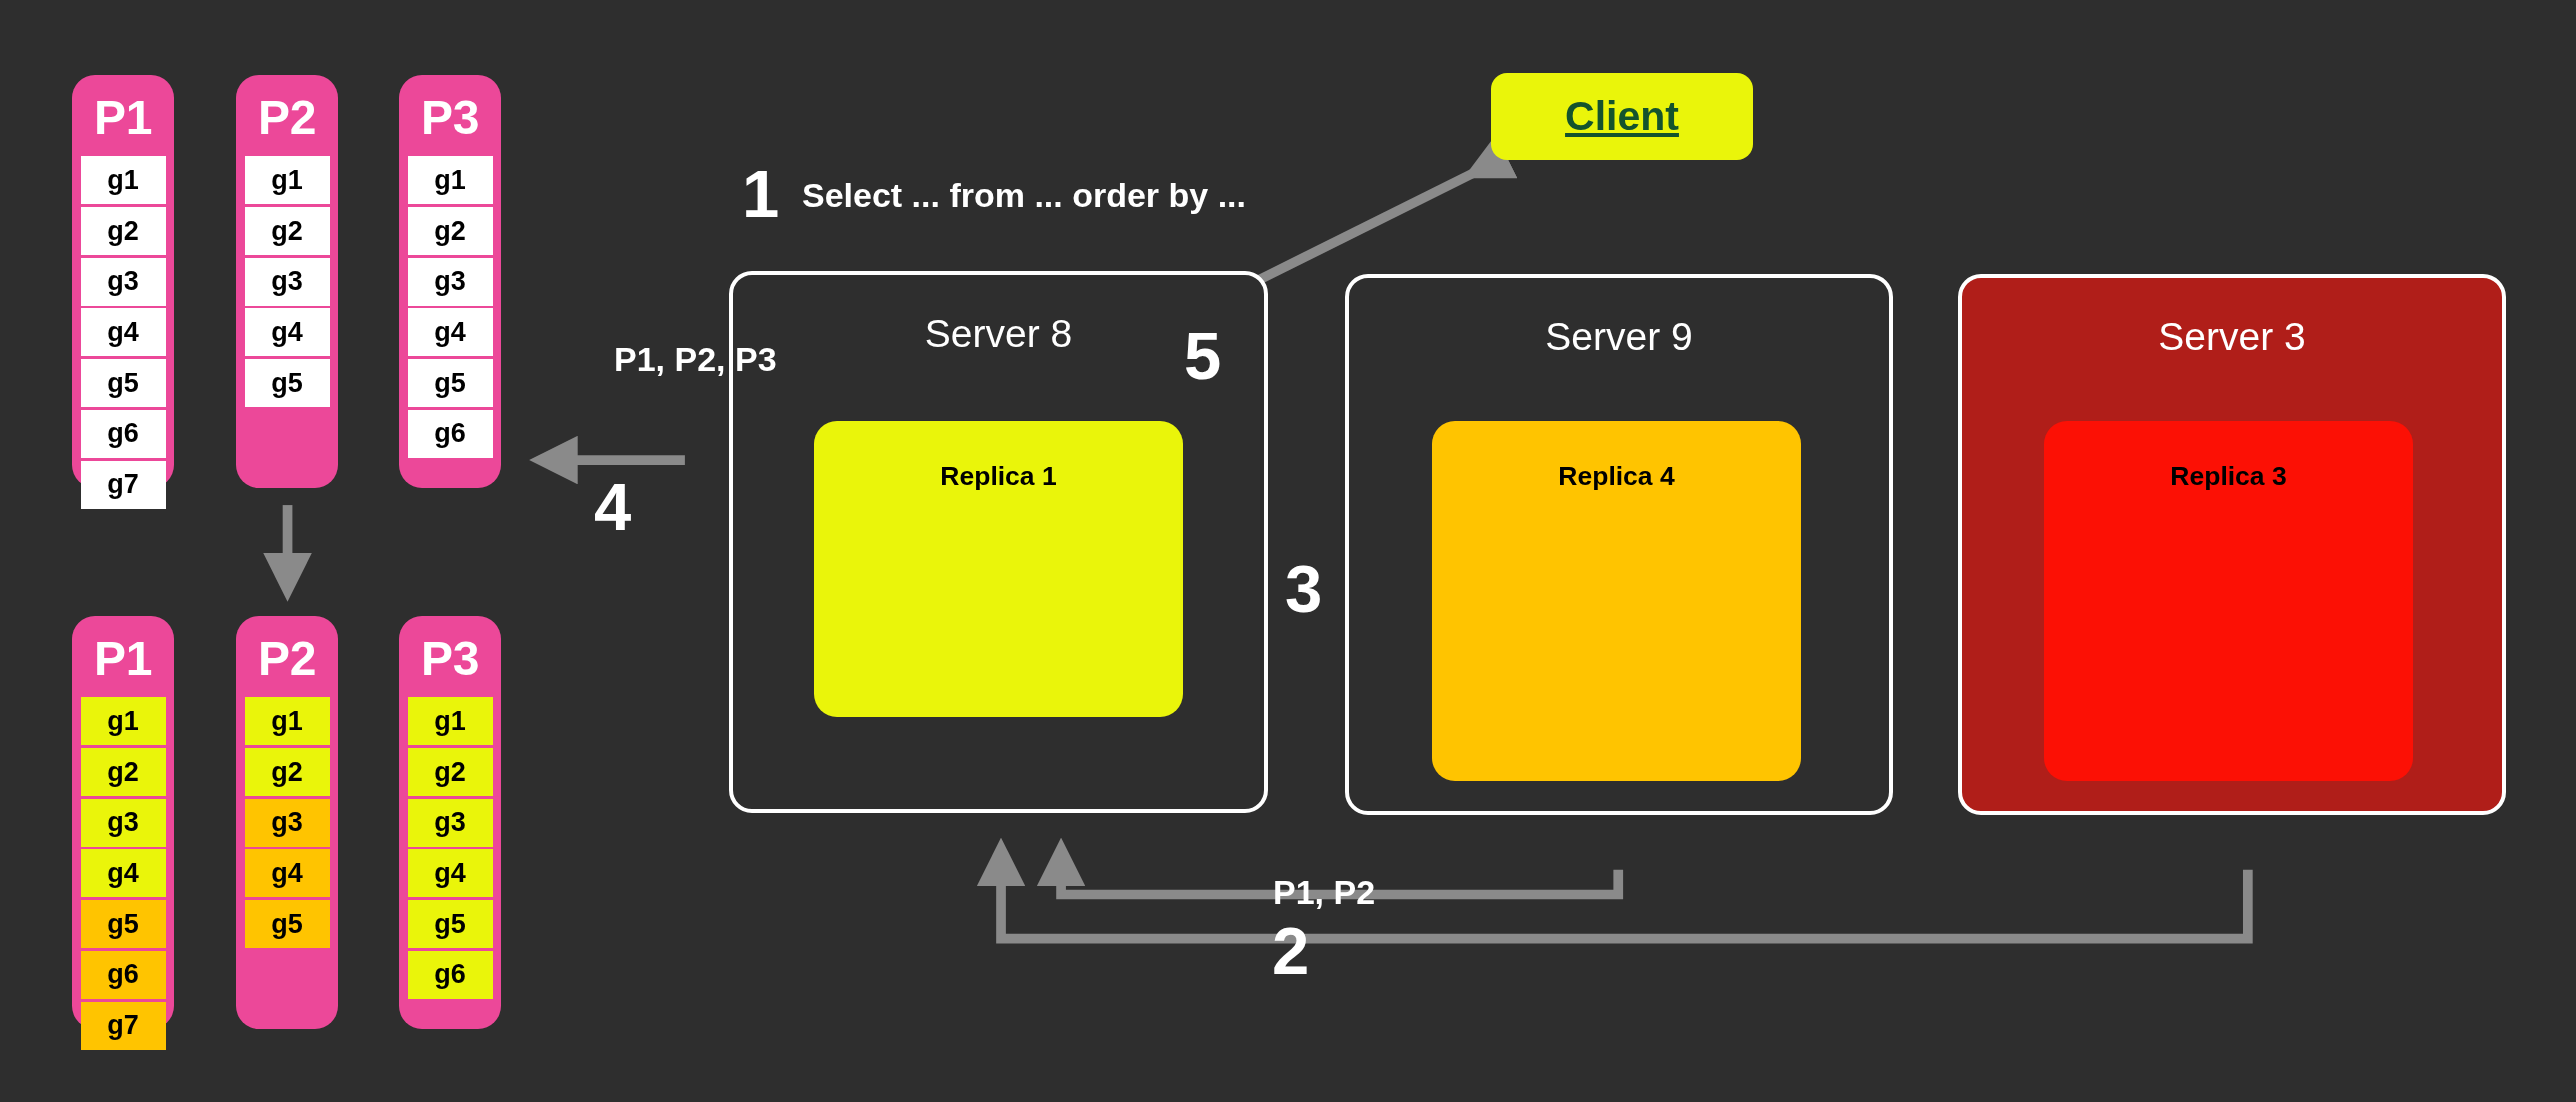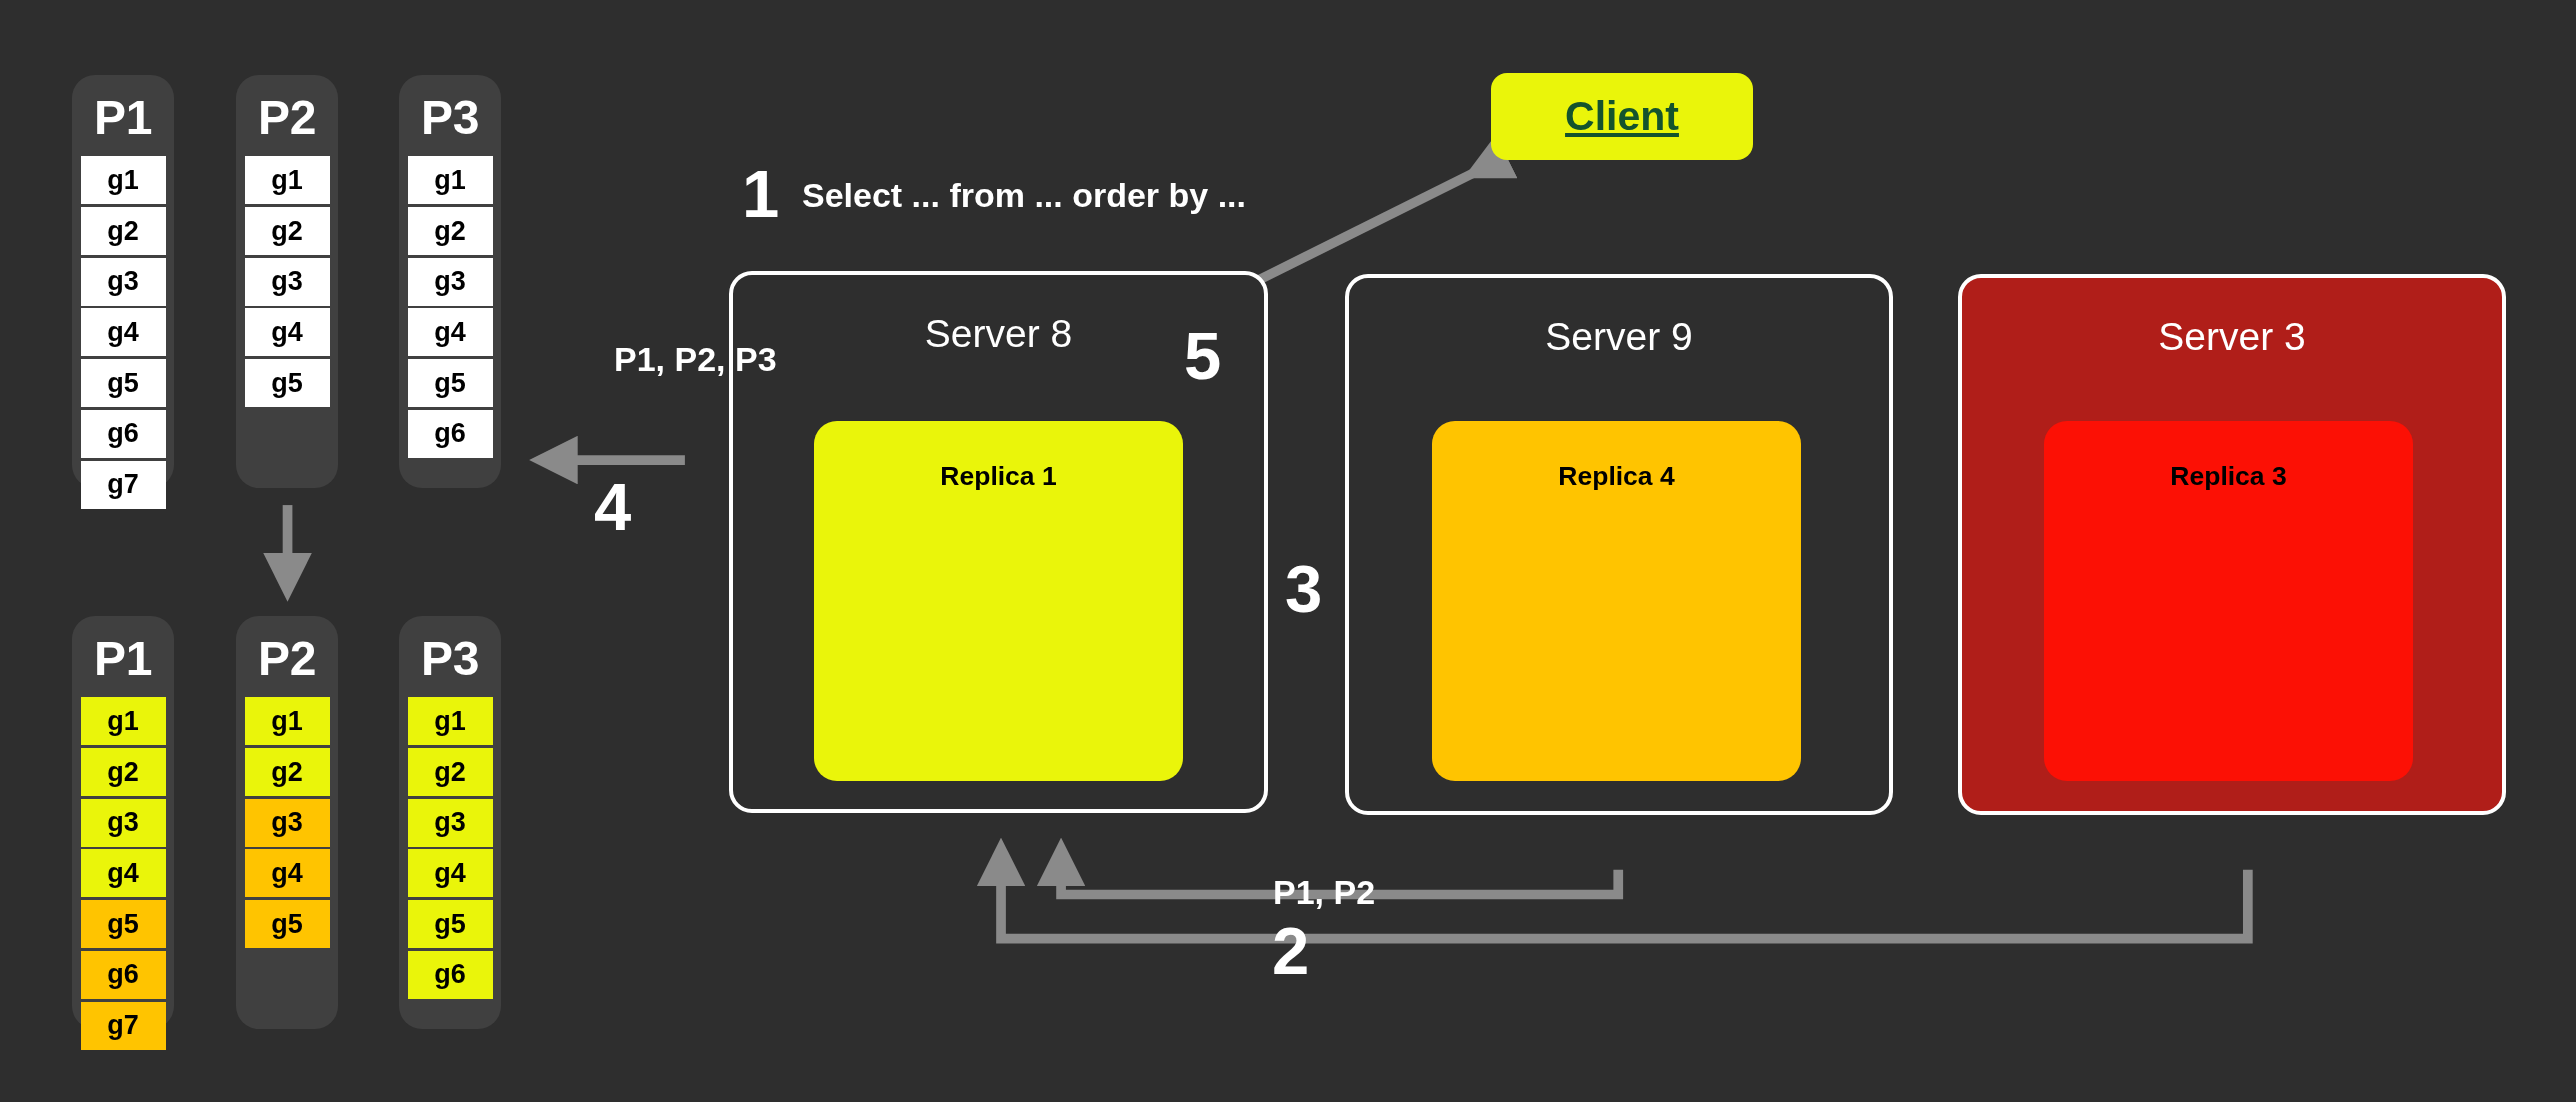--- a/index.html
+++ b/index.html
@@ -12,21 +12,21 @@
     width: 2576px;
     height: 1102px;
     background: #2e2e2e;
     font-family: "Liberation Sans", sans-serif;
     overflow: hidden;
   }
 
   
   .pcol {
     position: absolute;
-    background: #404040;
+    background: #ec4899;
     border-radius: 23px;
     box-sizing: border-box;
     display: flex;
     flex-direction: column;
     align-items: center;
   }
   .pcol-title {
     color: #ffffff;
     font-size: 48px;
     font-weight: 700;
@@ -242,21 +242,21 @@
   <div class="client-box" style="left: 1491px; top: 73px; width: 262px; height: 87px; background: rgb(234, 245, 10);">
     <span class="client-label">Client</span>
   </div>
 
   <div class="stepnum" style="left:742px; top:160px;">1</div>
   <div class="flowlabel" style="left:802px; top:178px; font-size:34px;">Select ... from ... order by ...</div>
 
   <div class="server" style="left: 729px; top: 271px; width: 539px; height: 542px; background: rgb(46, 46, 46);">
     <div class="server-title">Server 8</div>
   </div>
-  <div class="replica" style="left: 814px; top: 421px; width: 369px; height: 360px; background: rgb(234, 245, 10);">
+  <div class="replica" style="left: 814px; top: 421px; width: 369px; height: 296px; background: rgb(234, 245, 10);">
     <span class="replica-label">Replica 1</span>
   </div>
   <div class="stepnum" style="left:1184px; top:322px;">5</div>
 
   <div class="flowlabel" style="left:614px; top:342px;">P1, P2, P3</div>
   <div class="stepnum" style="left:594px; top:473px;">4</div>
 
   <div class="stepnum" style="left:1285px; top:555px;">3</div>
 
   <div class="server" style="left: 1345px; top: 274px; width: 548px; height: 541px; background: rgb(46, 46, 46);">

